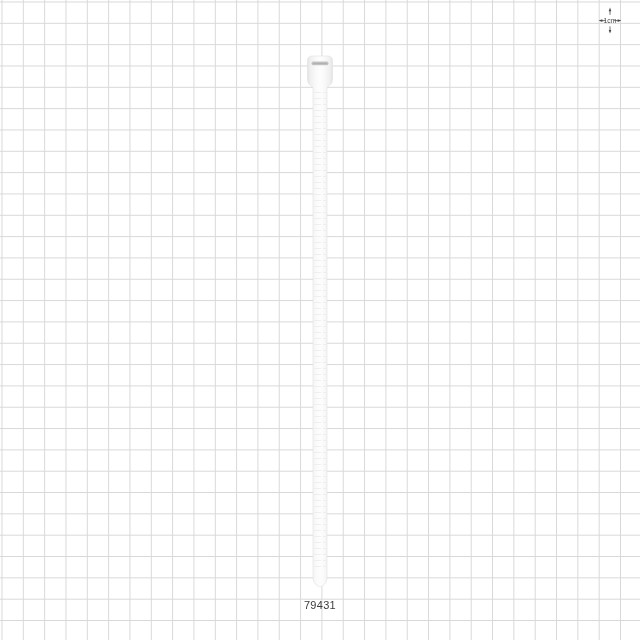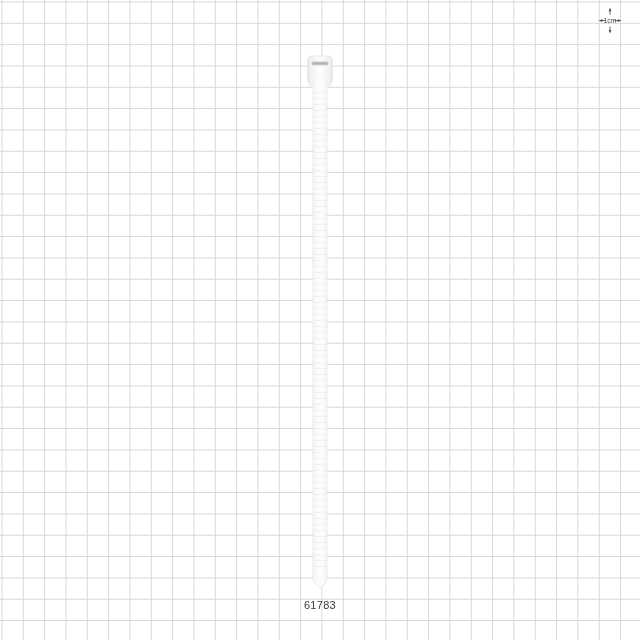--- a/index.html
+++ b/index.html
@@ -103,15 +103,15 @@
              V 61
              Q 307.5,56 312.5,56
              Z" fill="url(#tieGrad)" stroke="#e0e0e0" stroke-width="0.6"></path>
 
     <rect x="313.6" y="92" width="12.8" height="480" fill="url(#serr)"></rect>
 
     <rect x="311.5" y="61.6" width="17" height="3.6" rx="1.8" fill="#c1c1c1"></rect>
     <rect x="313" y="62.9" width="14" height="1.2" rx="0.6" fill="#b0b0b0"></rect>
   </svg>
 
-  <div class="part-number">61783</div>
+  <div class="part-number">79431</div>
 
 </div>
 
 </body></html>

